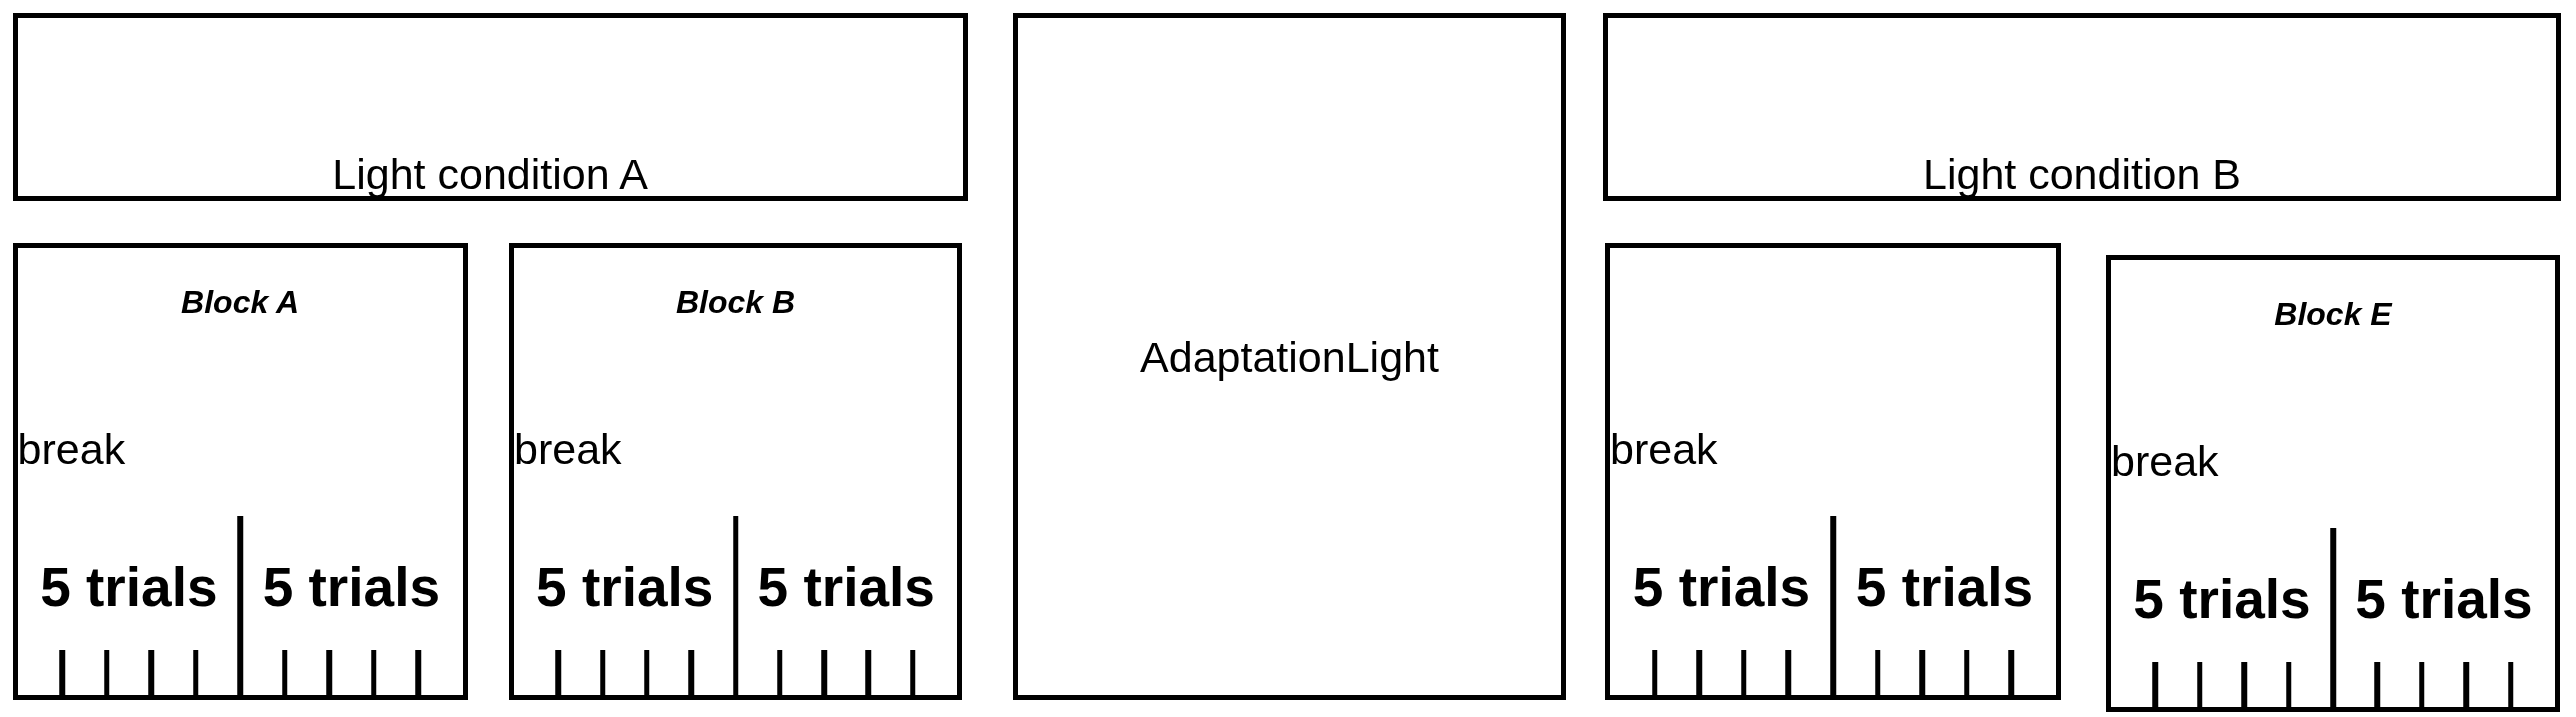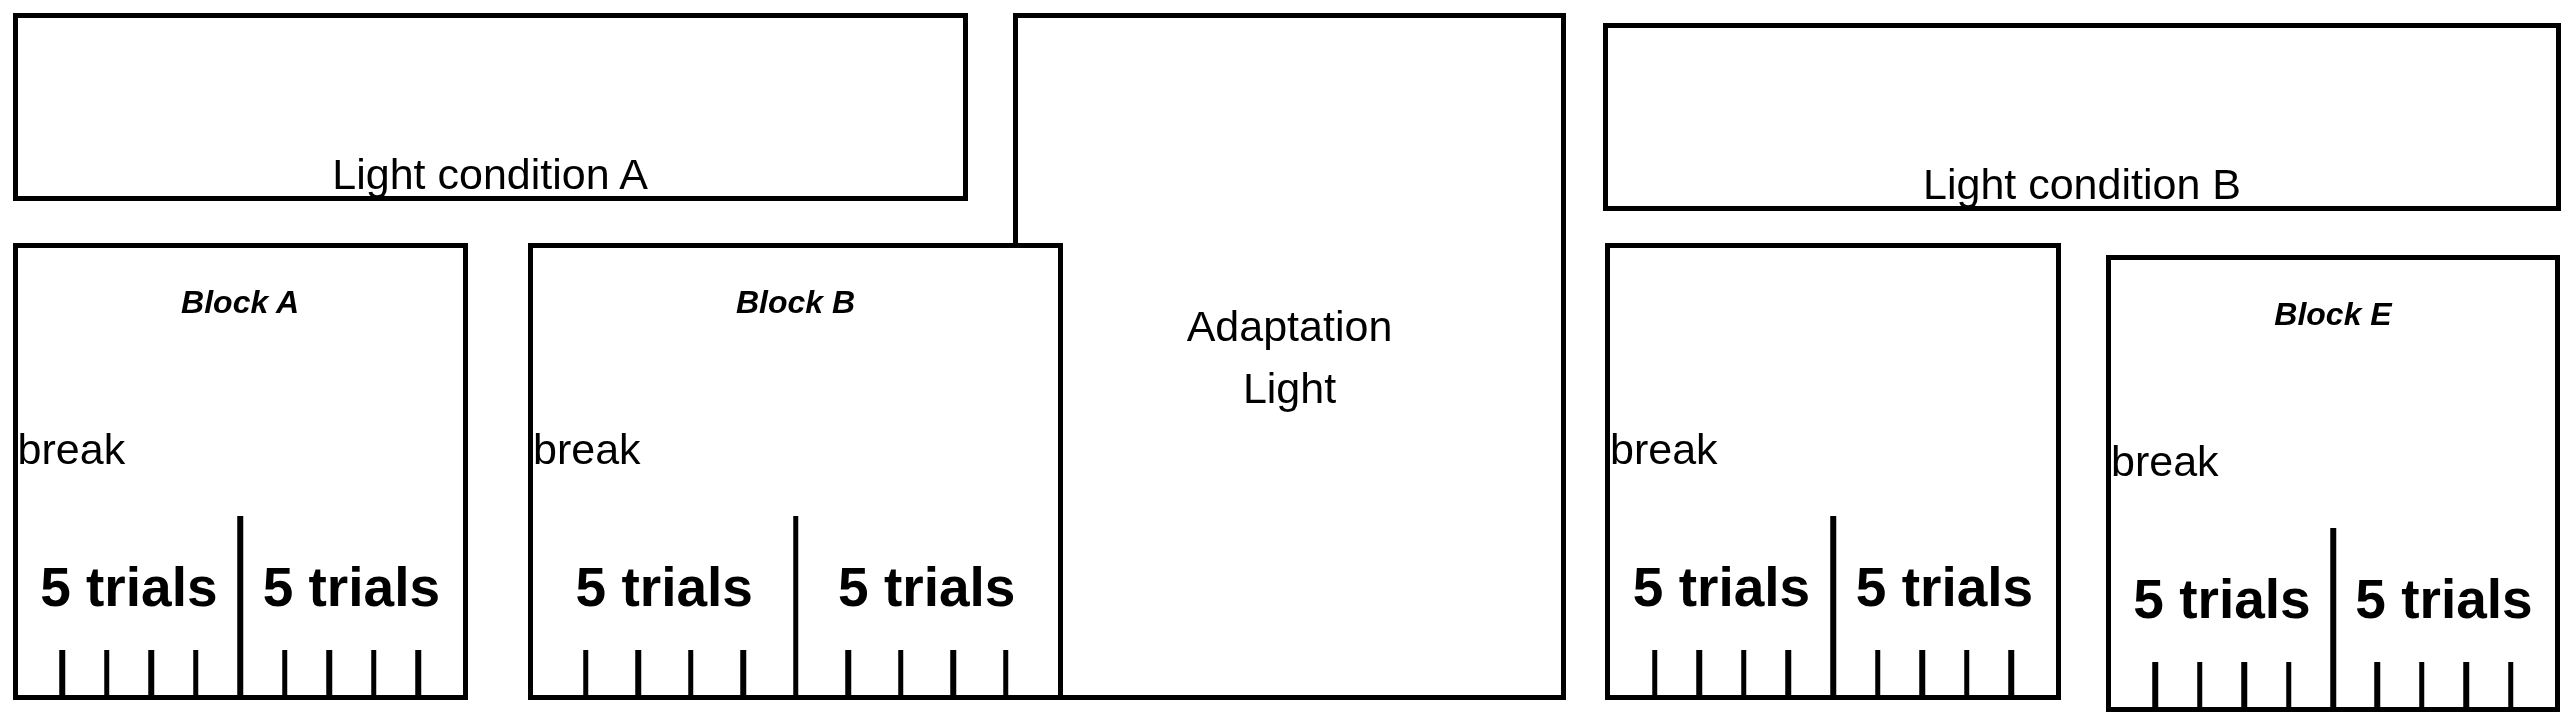--- a/index.html
+++ b/index.html
@@ -28,38 +28,38 @@
   
   .light-box {
     display: flex;
     align-items: flex-end;
     justify-content: center;
     font-size: 43px;
     line-height: 1;
     white-space: nowrap;
   }
   .light-a { left: 12.6px;  top: 13.4px; width: 955px; height: 188px; }
-  .light-b { left: 1603px; top: 13.4px; width: 958px; height: 188px; margin-top: 10px; }
+  .light-b { left: 1603px; top: 13.4px; width: 958px; height: 188px; }
 
   
   .adaptation {
     left: 1013px; top: 13.4px; width: 553px; height: 687px;
     display: flex;
-    flex-direction: column;
+    flex-direction: row;
     align-items: center;
     justify-content: center;
     text-align: center;
     font-size: 43px;
     line-height: 1.45;
   }
 
   
   .trial-block { top: 243px; height: 457px; }
   .block-a { left: 12.6px;   width: 455px; }
-  .block-b { left: 528px;  width: 535px; }
+  .block-b { left: 509px;  width: 453px; }
   .block-d { left: 1605px; width: 456px; }
   .block-e { left: 2106px; width: 454px; margin-top: 12px; }
 
   .block-title {
     position: absolute;
     left: 0; right: 0; top: 38px;
     text-align: center;
     font-size: 32px;
     font-weight: bold;
     line-height: 1;

